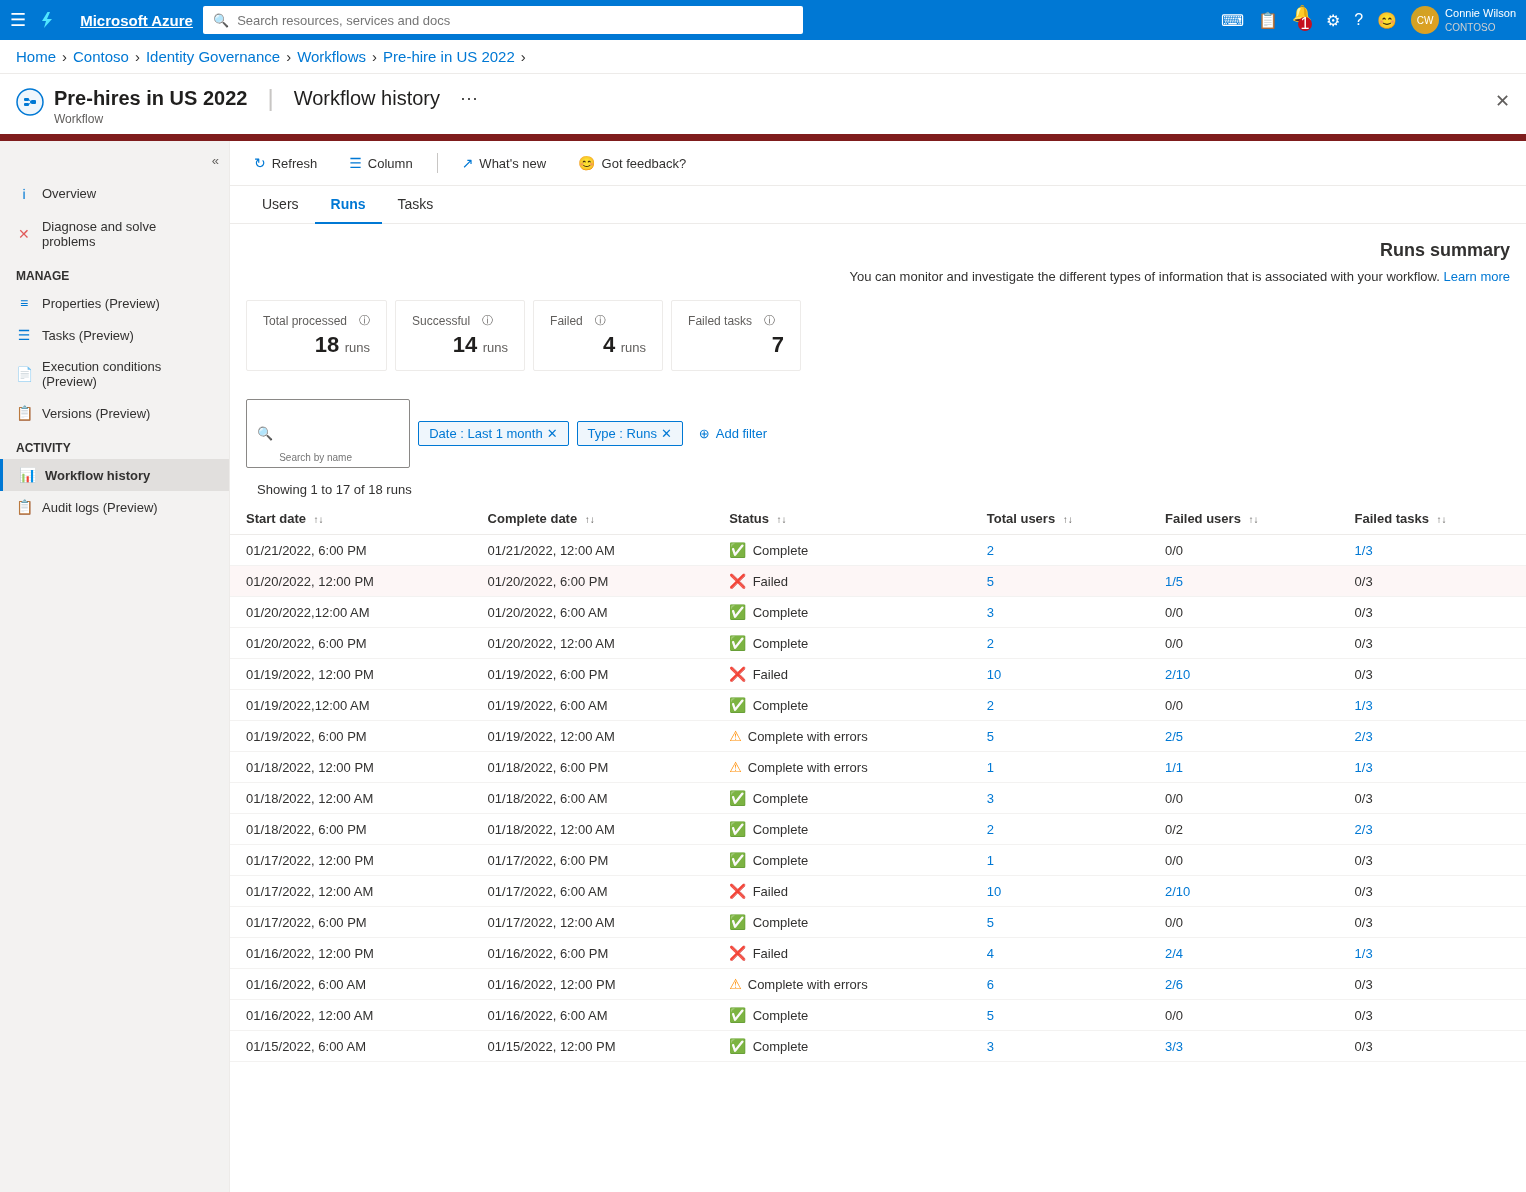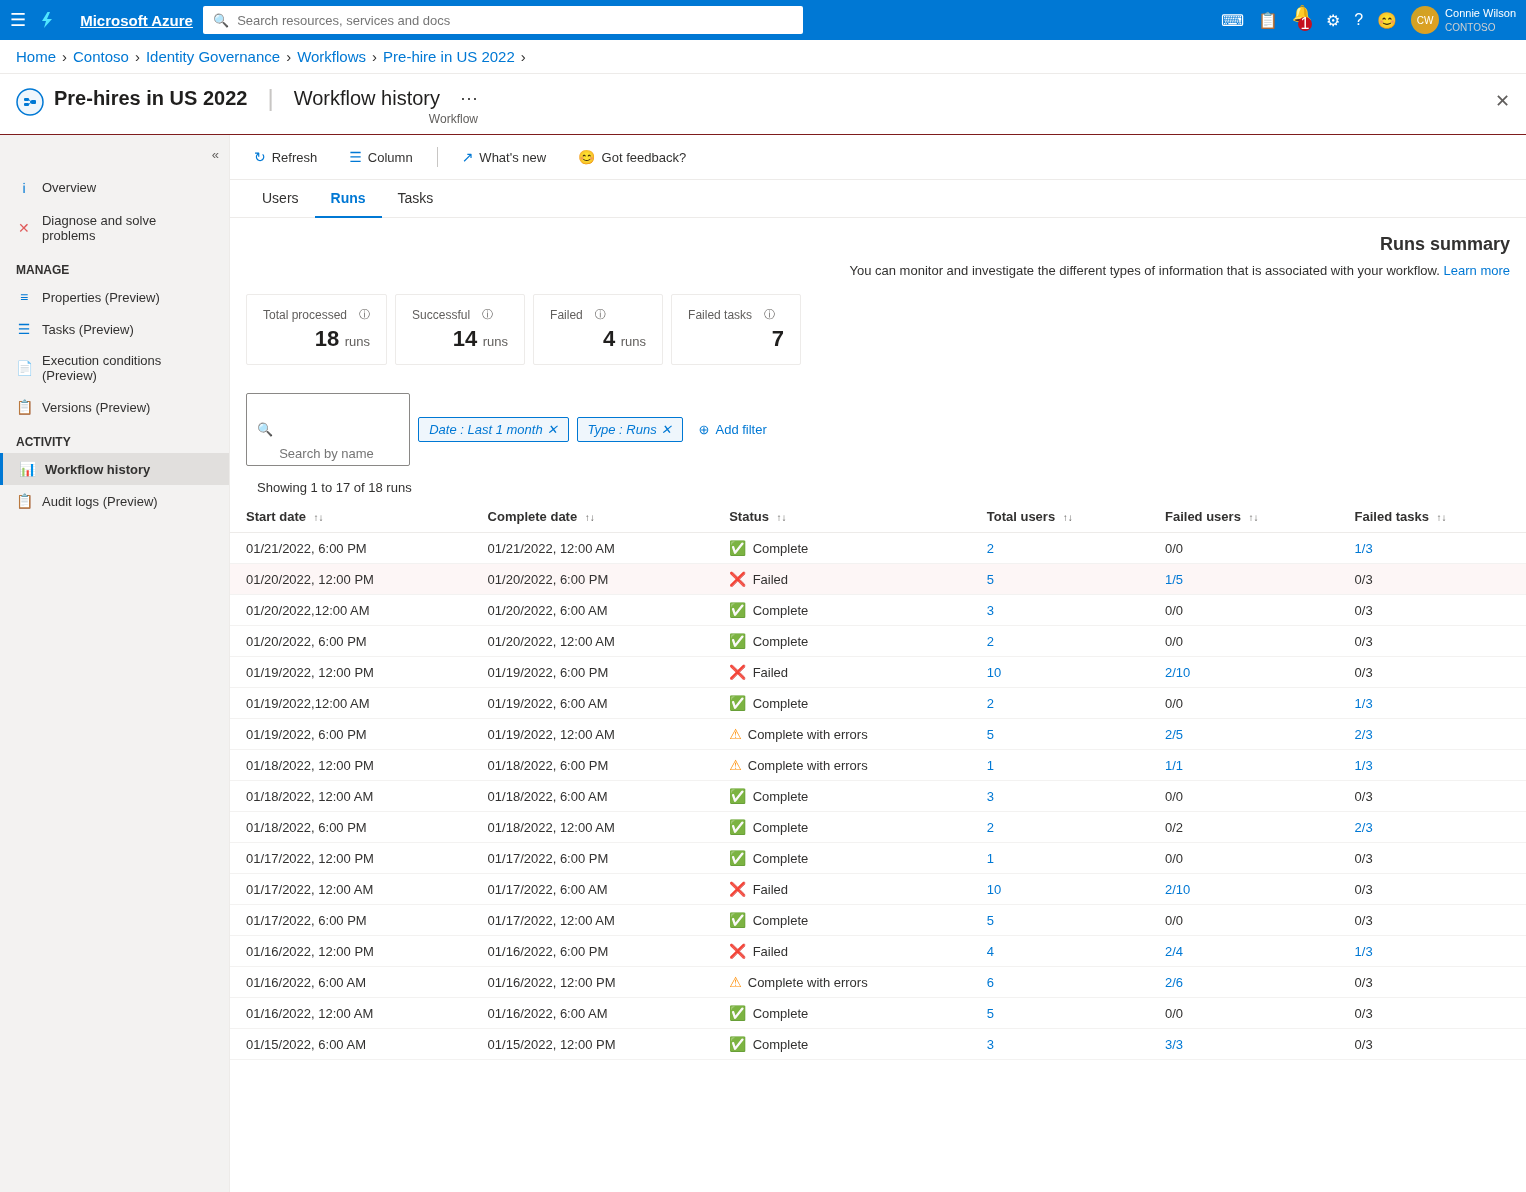--- a/index.html
+++ b/index.html
@@ -36,21 +36,21 @@
       display: flex; align-items: center; gap: 6px; padding: 8px 16px;
       font-size: 15px; color: #0078d4; border-bottom: 1px solid #edebe9; background: #fff;
     }
     .breadcrumb span { color: #323130; }
     .breadcrumb a { color: #0078d4; text-decoration: none; cursor: pointer; }
     .chevron { color: #605e5c; }
 
     
     .page-header {
       display: flex; align-items: center; padding: 10px 16px 8px; background: #fff;
-      border-bottom: 1px solid #7f1d1d; position: relative; text-align: right;
+      border-bottom: 7px solid #7f1d1d; position: relative;
     }
     .page-header-icon { margin-right: 10px; color: #0078d4; font-size: 22px; }
     .page-title-group { display: flex; flex-direction: column; }
     .page-title-main { display: flex; align-items: center; gap: 12px; }
     .page-title { font-size: 20px; font-weight: 600; color: #201f1e; }
     .page-subtitle-label { font-size: 12px; color: #605e5c; }
     .divider-v { color: #c8c6c4; font-size: 24px; margin: 0 8px; }
     .section-title { font-size: 20px; font-weight: 400; color: #201f1e; }
     .ellipsis-btn { margin-left: 8px; cursor: pointer; color: #323130; font-size: 18px; }
     .close-btn { position: absolute; right: 16px; top: 16px; cursor: pointer; color: #605e5c; font-size: 18px; }
@@ -112,25 +112,25 @@
     .stat-value { font-size: 22px; font-weight: 700; color: #201f1e; }
     .stat-unit { font-size: 13px; font-weight: 400; color: #605e5c; margin-left: 2px; }
     .info-icon { color: #605e5c; font-size: 11px; cursor: pointer; }
 
     
     .filters { display: flex; align-items: center; gap: 8px; padding: 0 16px 10px; }
     .search-filter {
       display: flex; align-items: center; border: 1px solid #8a8886; padding: 4px 10px;
       border-radius: 2px; background: #fff; gap: 6px; min-width: 160px;
     }
-    .search-filter input { border: none; outline: none; font-size: 13px; width: 120px; margin-top: 48px; }
+    .search-filter input { border: none; outline: none; font-size: 10px; width: 120px; margin-top: 48px; }
     .filter-tag {
       background: #eff6fc; border: 1px solid #0078d4; color: #0078d4;
       padding: 4px 10px; border-radius: 2px; font-size: 13px; cursor: pointer;
-      display: flex; align-items: center; gap: 4px; font-style: italic;
+      display: flex; align-items: center; gap: 4px;
     }
     .add-filter-btn {
       display: flex; align-items: center; gap: 6px; cursor: pointer;
       color: #0078d4; font-size: 13px; padding: 4px 8px; border: none; background: none;
     }
 
     
     .showing-text { padding: 4px 27px 6px; font-size: 13px; color: #323130; }
     .data-table { width: 100%; border-collapse: collapse; font-size: 13px; }
     .data-table th {

